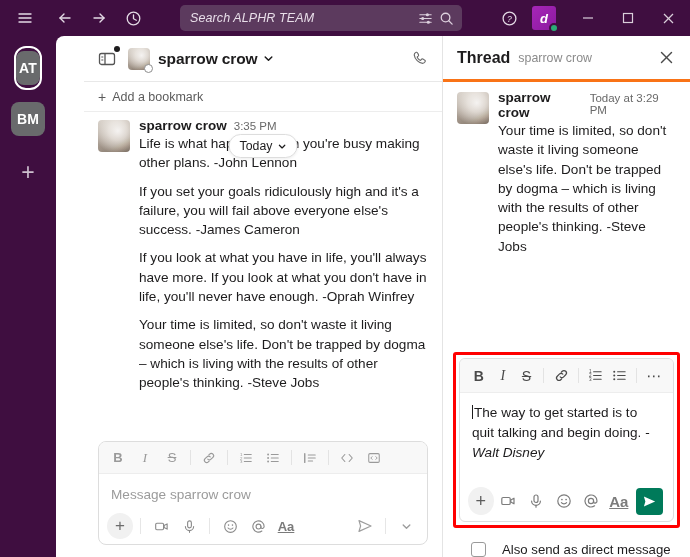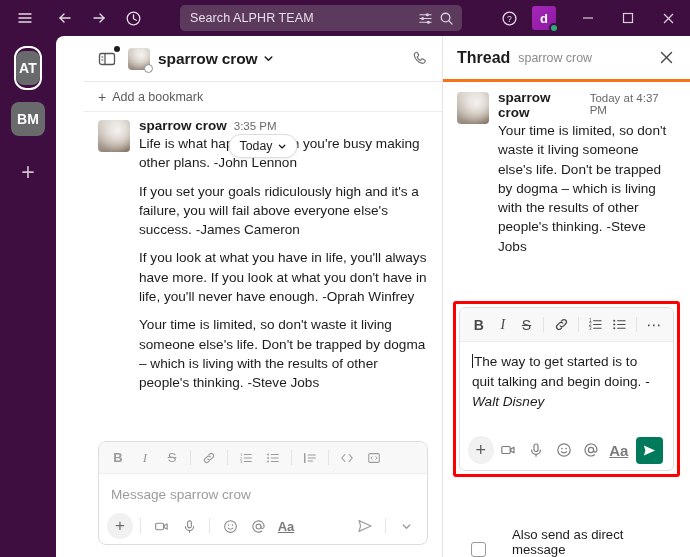--- a/index.html
+++ b/index.html
@@ -11,20 +11,21 @@
   }
   .app { position: relative; width: 690px; height: 557px; display: flex; flex-direction: column; }
 
   
   .titlebar {
     height: 36px; flex: 0 0 36px;
     background: #3F0E40;
     display: flex; align-items: center;
     color: #D9CEDA;
     position: relative;
+    font-style: italic;
   }
   .tb-btn {
     width: 34px; height: 30px;
     display: flex; align-items: center; justify-content: center;
     color: #E4DAE5;
   }
   .tb-btn svg { display: block; }
   .hamburger { margin-left: 8px; }
   .nav-group { display: flex; align-items: center; margin-left: 6px; }
   .search-wrap { flex: 1; display: flex; justify-content: center; }
@@ -244,23 +245,23 @@
     color: #7C7C7C; font-size: 15px;
   }
   .th-plus { background: #F1F1F1; color: #5C5C5C; font-size: 18px; font-weight: 300; }
   .send-green {
     width: 30px; height: 27px; border-radius: 4px;
     background: #007A5A; color: #FFFFFF;
     display: flex; align-items: center; justify-content: center;
     margin-right: 2px;
   }
   .th-check-row {
-    display: flex; align-items: flex-end; gap: 26px;
+    display: flex; align-items: flex-start; gap: 16px;
     padding: 14px 0 0 18px;
-    font-size: 13.2px; color: #1D1C1D; margin-top: 36px;
+    font-size: 13.2px; color: #1D1C1D;
   }
   .checkbox {
     width: 15px; height: 15px; border: 1.5px solid #9A9A9A;
     border-radius: 3px; background: #fff; flex: 0 0 15px;
   }
   em { font-style: italic; }
 </style>
 </head>
 <body>
 
@@ -570,21 +571,21 @@
               </svg>
           </span>
         </div>
 
         <div class="th-body">
           <div class="msg-row">
             <div class="msg-avatar photo"></div>
             <div class="msg-main">
               <div class="msg-head">
                 <span class="msg-author">sparrow crow</span>
-                <span class="msg-time">Today at 4:37 PM</span>
+                <span class="msg-time">Today at 3:29 PM</span>
               </div>
               <div class="msg-text">Your time is limited, so don't waste it living someone else's life. Don't be trapped by dogma – which is living with the results of other people's thinking. -Steve Jobs</div>
             </div>
           </div>
         </div>
 
         <div class="th-composer-wrap">
           <div class="th-composer-box">
             <div class="th-composer">
               <div class="th-fmt-bar">

